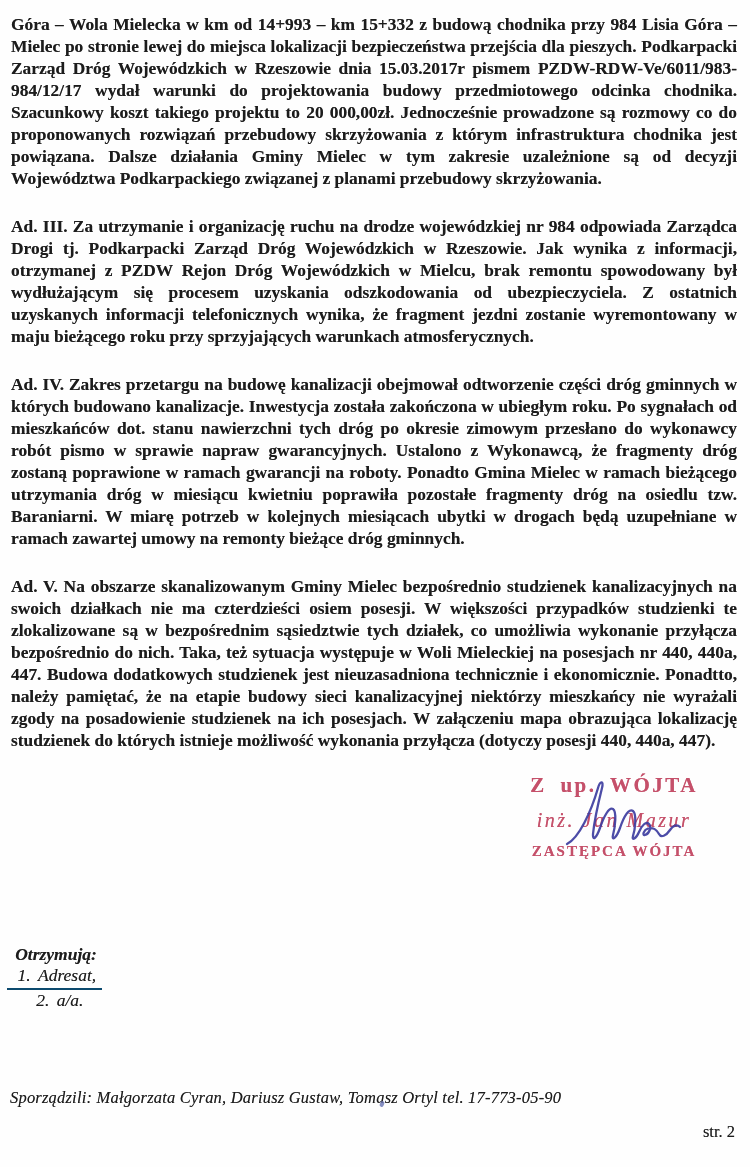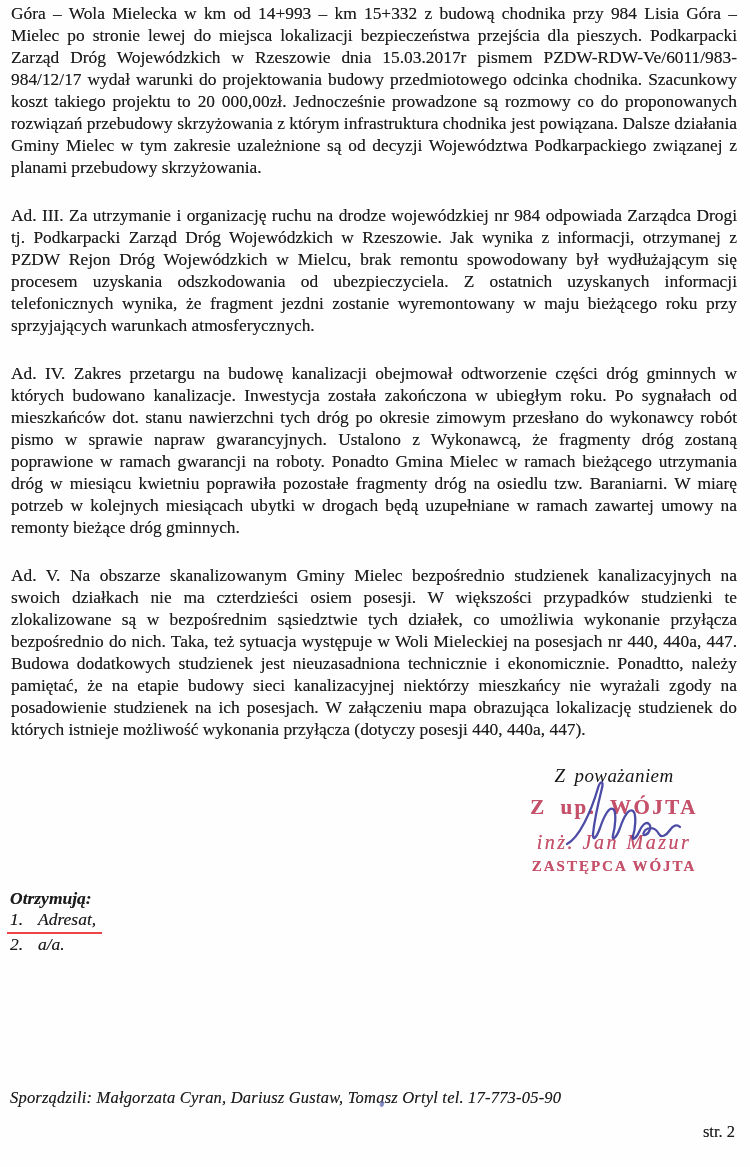--- a/index.html
+++ b/index.html
@@ -9,21 +9,21 @@
     margin:0 auto;
     background:#fefefe;
     font-family:"Liberation Serif", serif;
     color:#1c1c1c;
     overflow:hidden;
     -webkit-font-smoothing:antialiased;
   }
   
   .body-text{
     position:absolute;
-    top:2px;left:11px;width:726px;
+    top:13px;left:11px;width:726px;font-weight:bold;
   }
   .body-text p{
     margin:0 0 26px 0;
     font-size:17.4px;
     line-height:22px;
     text-align:justify;
     text-shadow:0 0 .4px rgba(20,20,20,.55);
   }
   
   .sig-col{
@@ -50,53 +50,53 @@
     text-shadow:0 0 .6px rgba(197,80,106,.7);
   }
   .stamp-name{
     margin-top:11px;
     font-style:italic;
     font-size:20px;
     letter-spacing:2.5px;
     text-shadow:0 0 .6px rgba(197,80,106,.7);
   }
   .stamp-title{
-    margin-top:4px;
+    margin-top:11px;
     font-size:15px;
     font-weight:600;
     letter-spacing:2px;
     text-shadow:0 0 .5px rgba(197,80,106,.7);
   }
   .signature-svg{
     position:absolute;
     left:553px;top:778px;
     width:132px;height:70px;
     pointer-events:none;
   }
   
   .list-block{position:absolute;left:10px;}
-  .recipients{top:888px;}
+  .recipients{top:944px;text-align:center;}
   .attachments{top:973px;}
   .list-heading{
     font-weight:bold;
     font-style:italic;
     font-size:17.5px;
     line-height:21px;
     text-shadow:0 0 .4px rgba(20,20,20,.55);
   }
   .list-item{
     font-style:italic;
     font-size:17.5px;
     line-height:21.5px;
     text-shadow:0 0 .3px rgba(20,20,20,.5);
   }
   .item-num{display:inline-block;width:28px;}
   .underlined{
     display:inline-block;
-    border-bottom:2px solid #ef4444;
+    border-bottom:2px solid #0c4a6e;
     padding-bottom:1px;
     padding-right:6px;
     margin-left:-3px;
     padding-left:3px;
   }
   
   .page-number{
     position:absolute;
     top:1122px;right:15px;
     font-size:16.5px;
@@ -126,21 +126,20 @@
 <div class="page">
 
   <div class="body-text">
     <p>Góra – Wola Mielecka w km od 14+993 – km 15+332 z budową chodnika przy 984 Lisia Góra – Mielec po stronie lewej do miejsca lokalizacji bezpieczeństwa przejścia dla pieszych. Podkarpacki Zarząd Dróg Wojewódzkich w Rzeszowie dnia 15.03.2017r pismem PZDW-RDW-Ve/6011/983-984/12/17 wydał warunki do projektowania budowy przedmiotowego odcinka chodnika. Szacunkowy koszt takiego projektu to 20 000,00zł. Jednocześnie prowadzone są rozmowy co do proponowanych rozwiązań przebudowy skrzyżowania z którym infrastruktura chodnika jest powiązana. Dalsze działania Gminy Mielec w tym zakresie uzależnione są od decyzji Województwa Podkarpackiego związanej z planami przebudowy skrzyżowania.</p>
     <p>Ad. III. Za utrzymanie i organizację ruchu na drodze wojewódzkiej nr 984 odpowiada Zarządca Drogi tj. Podkarpacki Zarząd Dróg Wojewódzkich w Rzeszowie. Jak wynika z informacji, otrzymanej z PZDW Rejon Dróg Wojewódzkich w Mielcu, brak remontu spowodowany był wydłużającym się procesem uzyskania odszkodowania od ubezpieczyciela. Z ostatnich uzyskanych informacji telefonicznych wynika, że fragment jezdni zostanie wyremontowany w maju bieżącego roku przy sprzyjających warunkach atmosferycznych.</p>
     <p>Ad. IV. Zakres przetargu na budowę kanalizacji obejmował odtworzenie części dróg gminnych w których budowano kanalizacje. Inwestycja została zakończona w ubiegłym roku. Po sygnałach od mieszkańców dot. stanu nawierzchni tych dróg po okresie zimowym przesłano do wykonawcy robót pismo w sprawie napraw gwarancyjnych. Ustalono z Wykonawcą, że fragmenty dróg zostaną poprawione w ramach gwarancji na roboty. Ponadto Gmina Mielec w ramach bieżącego utrzymania dróg w miesiącu kwietniu poprawiła pozostałe fragmenty dróg na osiedlu tzw. Baraniarni. W miarę potrzeb w kolejnych miesiącach ubytki w drogach będą uzupełniane w ramach zawartej umowy na remonty bieżące dróg gminnych.</p>
     <p>Ad. V. Na obszarze skanalizowanym Gminy Mielec bezpośrednio studzienek kanalizacyjnych na swoich działkach nie ma czterdzieści osiem posesji. W większości przypadków studzienki te zlokalizowane są w bezpośrednim sąsiedztwie tych działek, co umożliwia wykonanie przyłącza bezpośrednio do nich. Taka, też sytuacja występuje w Woli Mieleckiej na posesjach nr 440, 440a, 447. Budowa dodatkowych studzienek jest nieuzasadniona technicznie i ekonomicznie. Ponadtto, należy pamiętać, że na etapie budowy sieci kanalizacyjnej niektórzy mieszkańcy nie wyrażali zgody na posadowienie studzienek na ich posesjach. W załączeniu mapa obrazująca lokalizację studzienek do których istnieje możliwość wykonania przyłącza (dotyczy posesji 440, 440a, 447).</p>
   </div>
 
   <div class="sig-col">
-    <div class="closing">Z poważaniem</div>
     <div class="stamp">
       <div class="stamp-auth">Z up. WÓJTA</div>
       <div class="stamp-name">inż. Jan Mazur</div>
       <div class="stamp-title">ZASTĘPCA WÓJTA</div>
     </div>
   </div>
 
   <svg class="signature-svg" viewBox="0 0 132 70">
     <path d="M 14 66 C 26 60, 38 34, 45 10 C 47 3, 51 2, 49 10 C 45 26, 41 46, 40 56 C 39.5 63, 43 61, 47 50 C 51 38, 56 29, 60 31 C 64 33.5, 62 50, 60 57 C 58.5 63, 63 61, 67 50 C 71 38, 76 30, 80 33 C 84 36, 82 52, 80 58 C 78.5 63, 83 61, 86 54 C 89 47, 93 43, 96 46 C 99 49, 96 56, 92 57 C 89 58, 90.5 52, 95 50.5 C 100 49, 104 52, 106 56 C 108 60, 113 58, 117 52 C 120 47.5, 124 46, 127 49" fill="none" stroke="#3d3da0" stroke-width="2.3" stroke-linecap="round" stroke-linejoin="round" opacity="0.92"></path>
   </svg>

